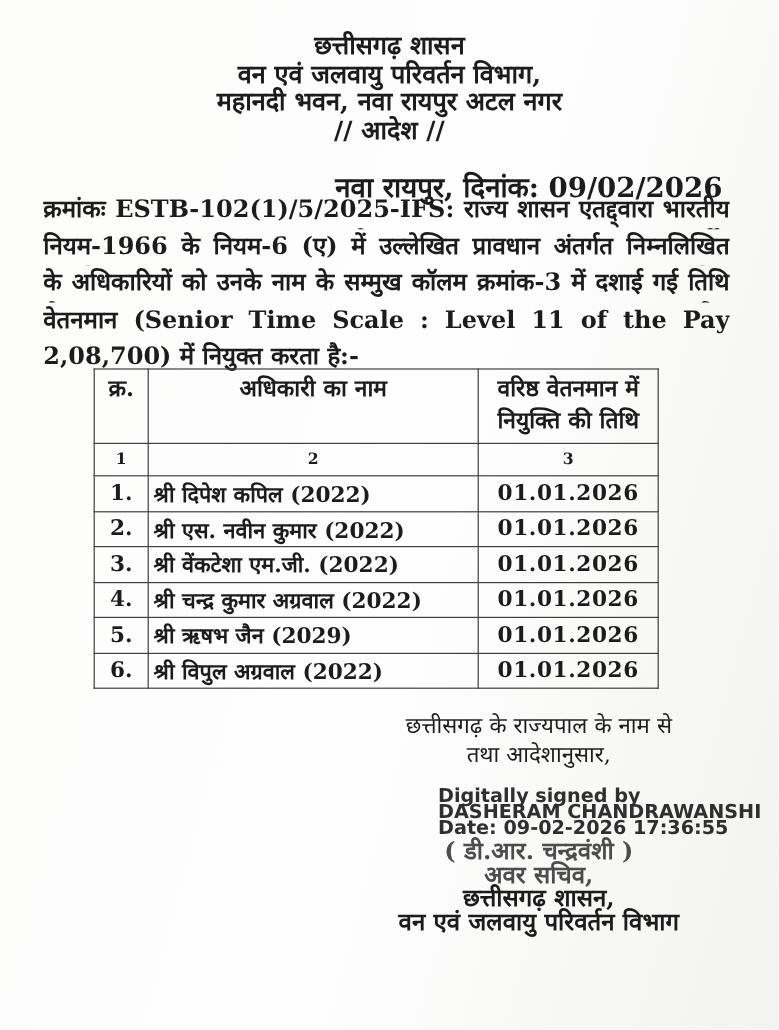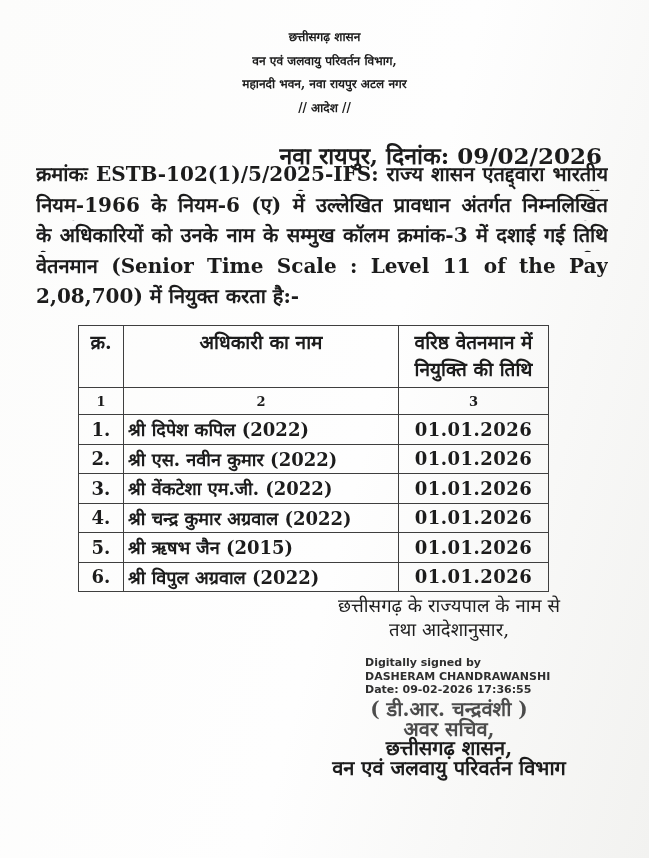--- a/index.html
+++ b/index.html
@@ -9,40 +9,40 @@
     position:relative;
     width:649px; height:858px;
     background:linear-gradient(105deg,#fcfcfb 0%,#fefefe 55%,#f2f2f0 100%);
     font-family:"DejaVu Serif","Liberation Serif",serif;
     color:#1c1c1c;
     overflow:hidden;
   }
 
   .doc-header {
     position:absolute; top:26px; left:0; width:100%;
-    text-align:center; font-size:12px; font-weight:700; line-height:23.5px;
+    text-align:center; font-size:21px; font-weight:700; line-height:23.5px;
   }
 
   .date-line {
     position:absolute; top:139px; right:47px;
     font-size:23px; font-weight:700;
   }
 
   .order-para {
     position:absolute; top:160px; left:36px; width:572px;
     font-size:20px; font-weight:700;
   }
   .order-para .line {
     height:30.5px; overflow:hidden;
     text-align:justify; text-align-last:justify;
   }
   .order-para .line.last { text-align-last:left; }
 
   table.officers-table {
-    position:absolute; top:325px; left:78px; width:470px;
+    position:absolute; top:307px; left:78px; width:470px;
     border-collapse:collapse; table-layout:fixed;
     font-size:18px; font-weight:700; color:#1c1c1c;padding-left:41px;
   }
   .officers-table th, .officers-table td {
     border:1.6px solid #3f3f3f; padding:0; overflow:hidden;
   }
   .officers-table th {
     height:58px; vertical-align:top; padding-top:3px;
     font-size:19px; line-height:27px; font-weight:700; text-align:center;
   }
@@ -56,21 +56,21 @@
   .officers-table .cell-date { text-align:center; letter-spacing:.5px; }
 
   .authority {
     position:absolute; top:594px; left:330px; width:238px;
     text-align:center; font-size:18.5px; font-weight:400; line-height:24px;
   }
 
   .digital-sig {
     position:absolute; top:656px; left:365px;
     font-family:"DejaVu Sans","Liberation Sans",sans-serif;
-    font-size:11px; font-weight:700; line-height:13.5px; color:#2f2f2f;
+    font-size:16px; font-weight:700; line-height:13.5px; color:#2f2f2f;
   }
 
   .signatory {
     position:absolute; top:700px; left:330px; width:238px;
     text-align:center; font-size:20px; font-weight:700; line-height:19.5px;
   }
   .signatory .faded { opacity:.78; filter:blur(.3px); }
 </style>
 </head>
 <body>
@@ -126,21 +126,21 @@
         <td class="cell-name">श्री वेंकटेशा एम.जी. (2022)</td>
         <td class="cell-date">01.01.2026</td>
       </tr>
       <tr class="data-row">
         <td class="cell-sn">4.</td>
         <td class="cell-name">श्री चन्द्र कुमार अग्रवाल (2022)</td>
         <td class="cell-date">01.01.2026</td>
       </tr>
       <tr class="data-row">
         <td class="cell-sn">5.</td>
-        <td class="cell-name">श्री ऋषभ जैन (2015)</td>
+        <td class="cell-name">श्री ऋषभ जैन (2029)</td>
         <td class="cell-date">01.01.2026</td>
       </tr>
       <tr class="data-row">
         <td class="cell-sn">6.</td>
         <td class="cell-name">श्री विपुल अग्रवाल (2022)</td>
         <td class="cell-date">01.01.2026</td>
       </tr>
     </tbody>
   </table>
 

